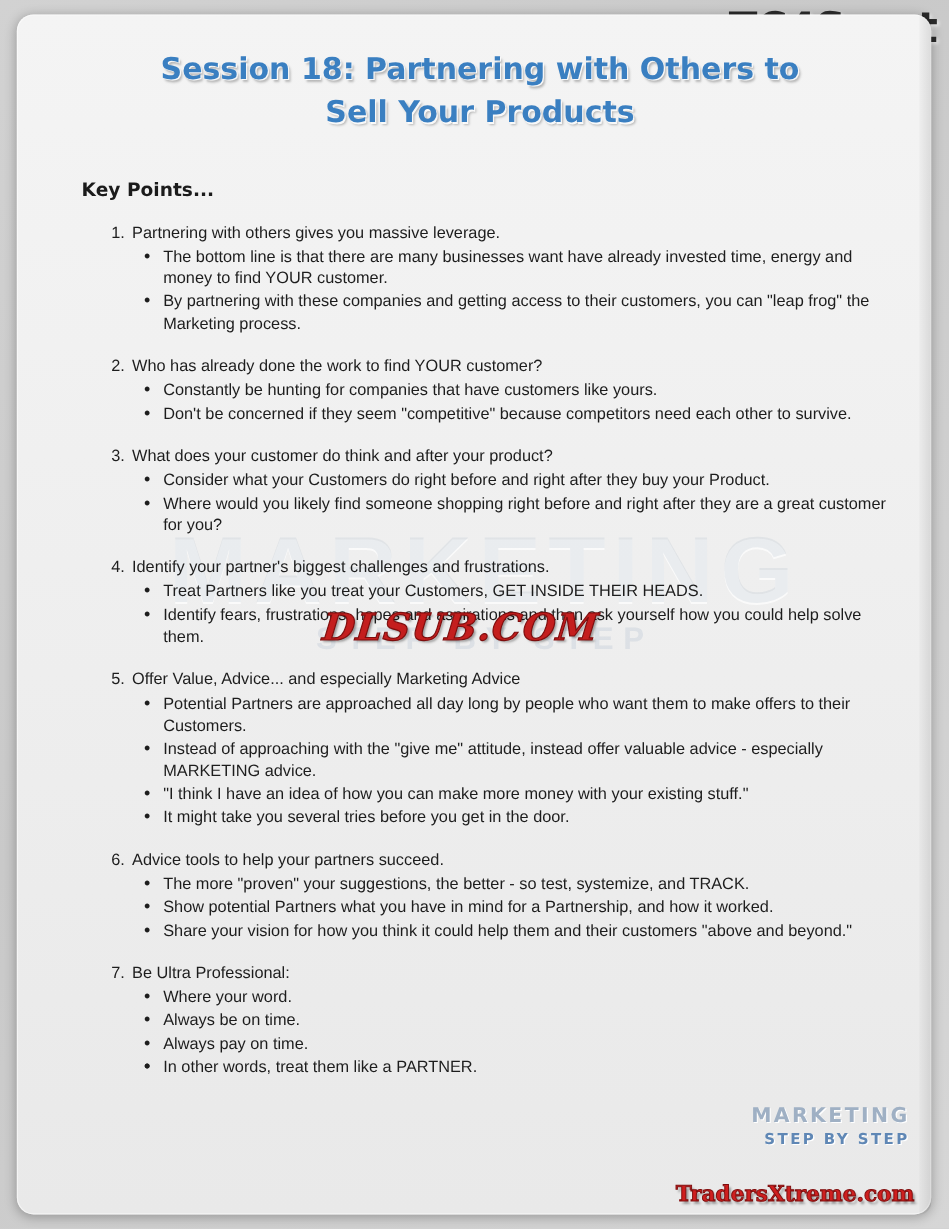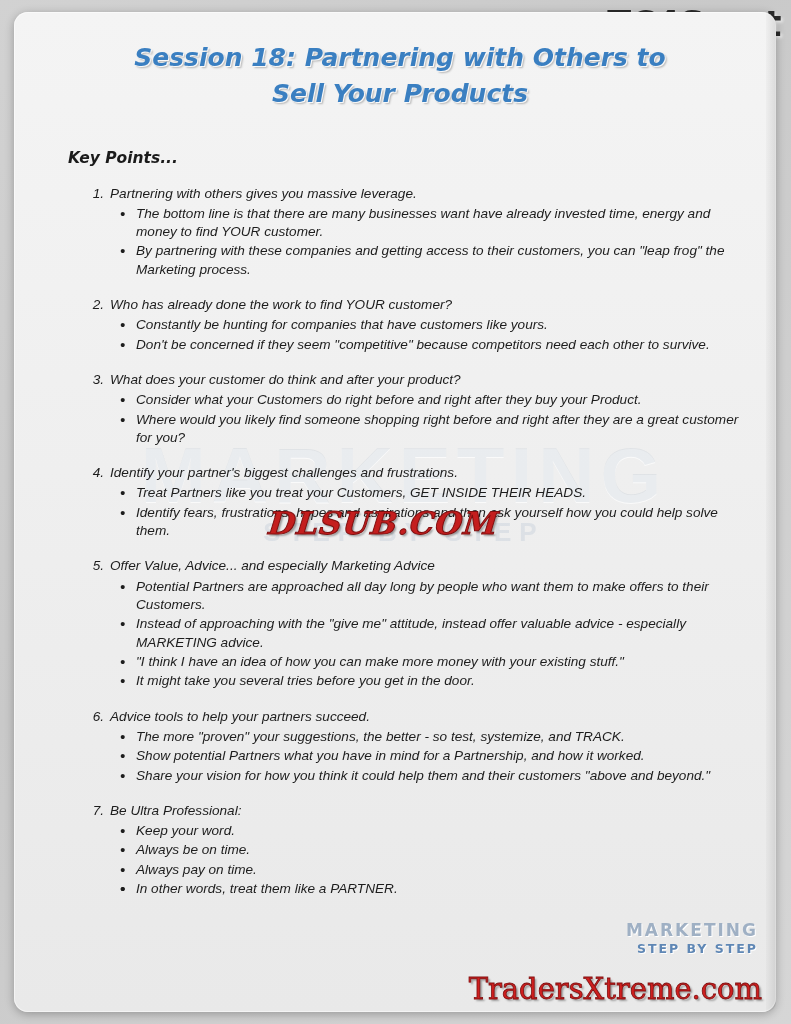--- a/index.html
+++ b/index.html
@@ -36,21 +36,20 @@
     position: absolute;
     right: 0; top: 0; bottom: 0;
     width: 10px;
     background: linear-gradient(90deg, rgba(0,0,0,0.02), rgba(0,0,0,0.10));
     border-radius: 0 14px 14px 0;
   }
   #inner {
     position: absolute;
     left: 0; top: 0; right: 0; bottom: 0;
     padding: 28px 34px 28px 44px;
-    font-style: italic;
   }
   
   .bg-watermark {
     position: absolute;
     left: 40px;
     top: 418px;
     width: 700px;
     text-align: center;
     font-family: "Liberation Sans", sans-serif;
     font-weight: bold;
@@ -195,22 +194,22 @@
     letter-spacing: 2px;
     color: #5f87b5;
     text-shadow: 1px 1px 0 #ffffff;
     margin-top: 1px;
   }
   .tx-footer {
     position: absolute;
     right: 14px;
     bottom: 6px;
     font-family: "DejaVu Serif", serif;
-    font-weight: normal;
-    font-size: 29px;
+    font-weight: bold;
+    font-size: 18px;
     color: #cf1f1f;
     -webkit-text-stroke: 0.8px #7e0d0d;
     text-shadow: 2px 2px 2px rgba(0,0,0,0.35);
     user-select: none;
     margin-top: 24px;
   }
 </style>
 </head>
 <body>
 
@@ -280,21 +279,21 @@
             <ul class="subs">
               <li><span class="bullet">•</span><span>The more "proven" your suggestions, the better - so test, systemize, and TRACK.</span></li>
               <li><span class="bullet">•</span><span>Show potential Partners what you have in mind for a Partnership, and how it worked.</span></li>
               <li><span class="bullet">•</span><span>Share your vision for how you think it could help them and their customers "above and beyond."</span></li>
             </ul>
           </li>
           <li>
             <span class="num">7</span>
             <span class="head">Be Ultra Professional:</span>
             <ul class="subs">
-              <li><span class="bullet">•</span><span>Keep your word.</span></li>
+              <li><span class="bullet">•</span><span>Where your word.</span></li>
               <li><span class="bullet">•</span><span>Always be on time.</span></li>
               <li><span class="bullet">•</span><span>Always pay on time.</span></li>
               <li><span class="bullet">•</span></li>
               <li><span class="bullet">•</span><span>In other words, treat them like a PARTNER.</span></li>
             </ul>
           </li>
         </ol>
 
     </div>
 

